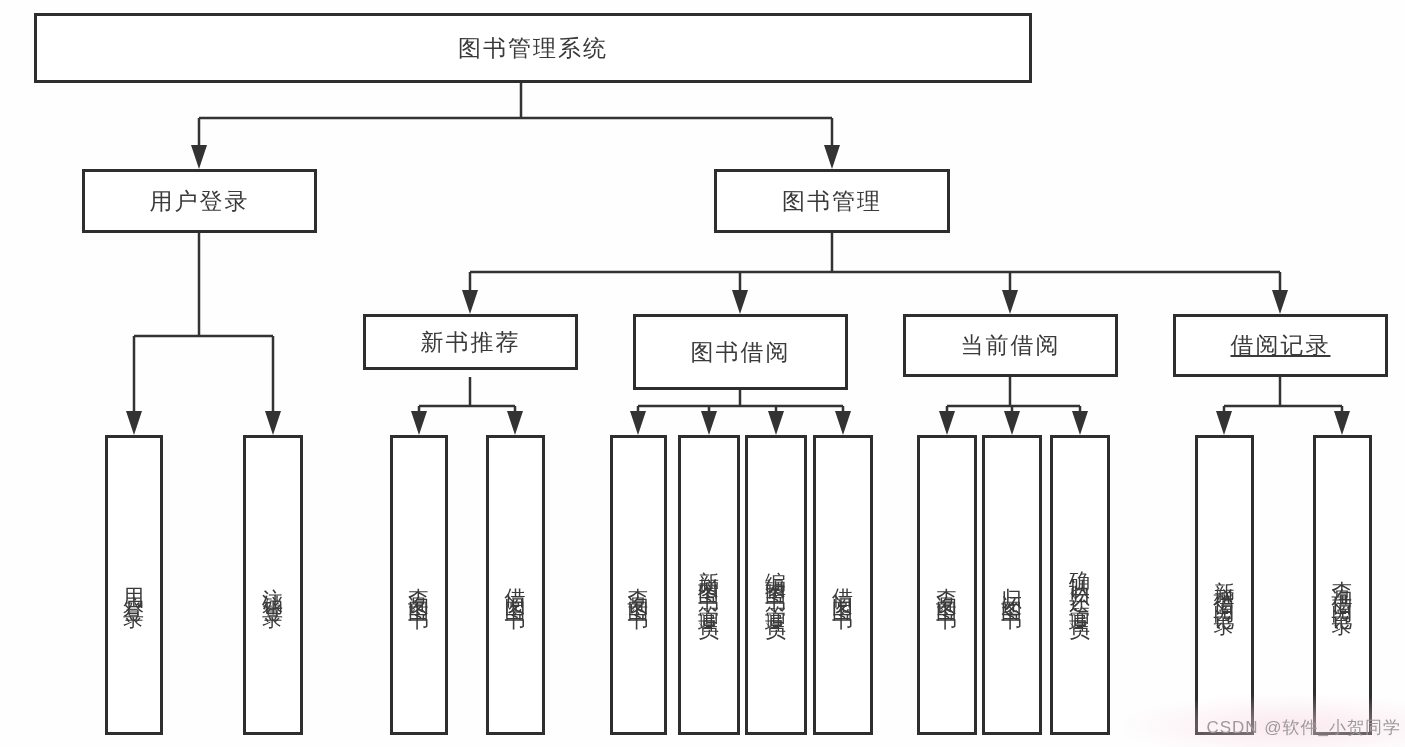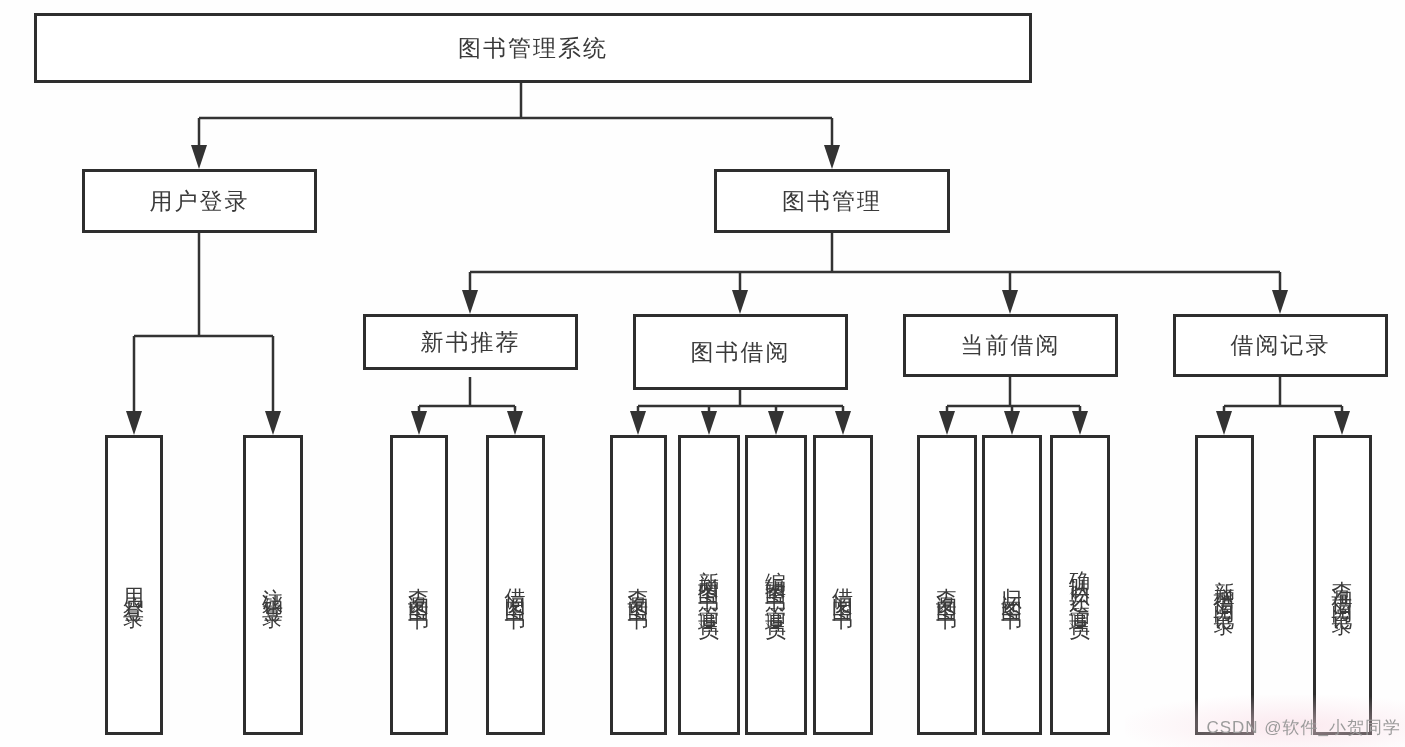--- a/index.html
+++ b/index.html
@@ -118,21 +118,21 @@
 
   <div class="hbox" style="left:363px;top:314px;width:215px;height:56px;">
     <span>新书推荐</span>
   </div>
   <div class="hbox" style="left:633px;top:314px;width:215px;height:76px;justify-content:center;">
     <span>图书借阅</span>
   </div>
   <div class="hbox" style="left:903px;top:314px;width:215px;height:63px;text-align:right;">
     <span>当前借阅</span>
   </div>
-  <div class="hbox" style="left:1173px;top:314px;width:215px;height:63px;">
+  <div class="hbox" style="left:1173px;top:314px;width:215px;height:63px;text-decoration:underline;">
     <span>借阅记录</span>
   </div>
 
   <div class="vbox" style="left:105px;width:58px;">
     <span>用户登录</span>
   </div>
   <div class="vbox" style="left:243px;width:60px;">
     <span>注销登录</span>
   </div>
 

